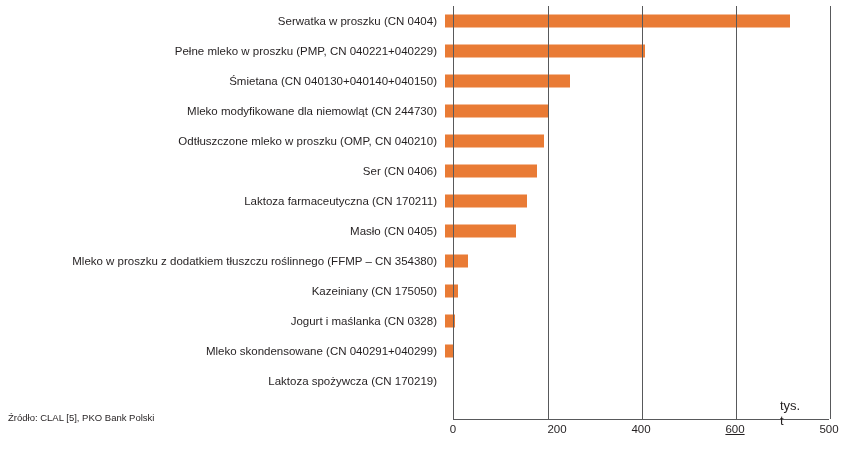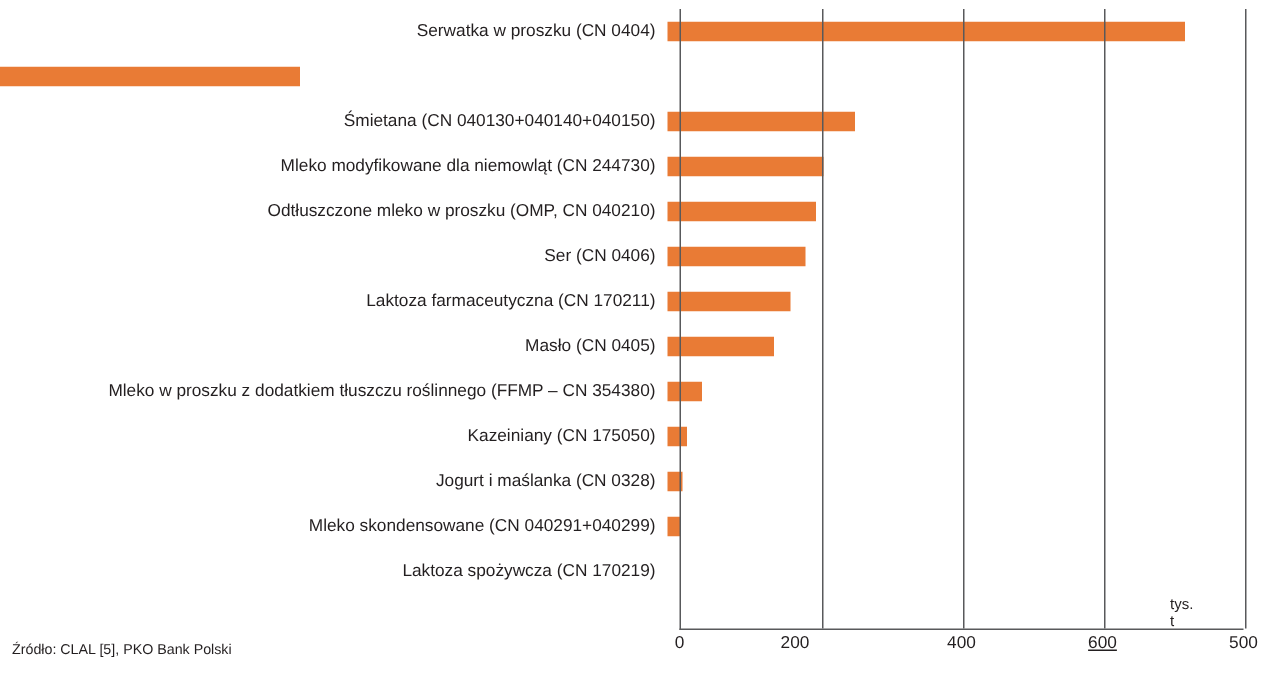--- a/index.html
+++ b/index.html
@@ -89,44 +89,45 @@
     position: absolute;
     top: 2px;
     transform: translateX(-50%);
     font-size: 11.5px;
     color: #231f20;
   }
   .unit-label {
     position: absolute;
     left: 780px;
     top: 398px;
-    font-size: 10px;
+    font-size: 13px;
     color: #231f20;
   }
   .source-note {
     position: absolute;
     left: 8px;
-    top: 428px;
+    top: 412px;
     font-size: 9.5px;
     color: #231f20;
   }
 </style>
 </head>
 <body>
 
 <div id="chart-root">
 
   <div class="rows" id="rows">
       <div class="row">
         <div class="row-label">Serwatka w proszku (CN 0404)</div>
         <div class="bar-cell">
           <div class="bar" style="background: rgb(233, 123, 53); width: 344.51px;"></div>
         </div>
       </div>
       <div class="row">
+        <div class="row-label">Pełne mleko w proszku (PMP, CN 040221+040229)</div>
         <div class="bar-cell">
           <div class="bar" style="background: rgb(233, 123, 53); width: 199.75px;"></div>
         </div>
       </div>
       <div class="row">
         <div class="row-label">Śmietana (CN 040130+040140+040150)</div>
         <div class="bar-cell">
           <div class="bar" style="background: rgb(233, 123, 53); width: 125.02px;"></div>
         </div>
       </div>
@@ -194,21 +195,21 @@
 
   <div class="plot-frame" id="plot-frame">
       <div class="gridline" style="left: 94px; background: rgb(88, 89, 91);"></div>
       <div class="gridline" style="left: 188px; background: rgb(88, 89, 91);"></div>
       <div class="gridline" style="left: 282px; background: rgb(88, 89, 91);"></div>
       <div class="gridline" style="left: 376px; background: rgb(88, 89, 91);"></div>
     </div>
 
   <div class="xaxis" id="xaxis">
       <div class="xtick" style="left: 0px;">0</div>
-      <div class="xtick" style="left: 77px; text-align: right;">200</div>
+      <div class="xtick" style="left: 104px; text-align: right;">200</div>
       <div class="xtick" style="left: 188px;">400</div>
       <div class="xtick" style="left: 282px; text-decoration: underline;">600</div>
       <div class="xtick" style="left: 376px;">500</div>
     </div>
 
   <div class="unit-label">tys. t</div>
 
   <div class="source-note">Źródło: CLAL [5], PKO Bank Polski</div>
 
 </div>

